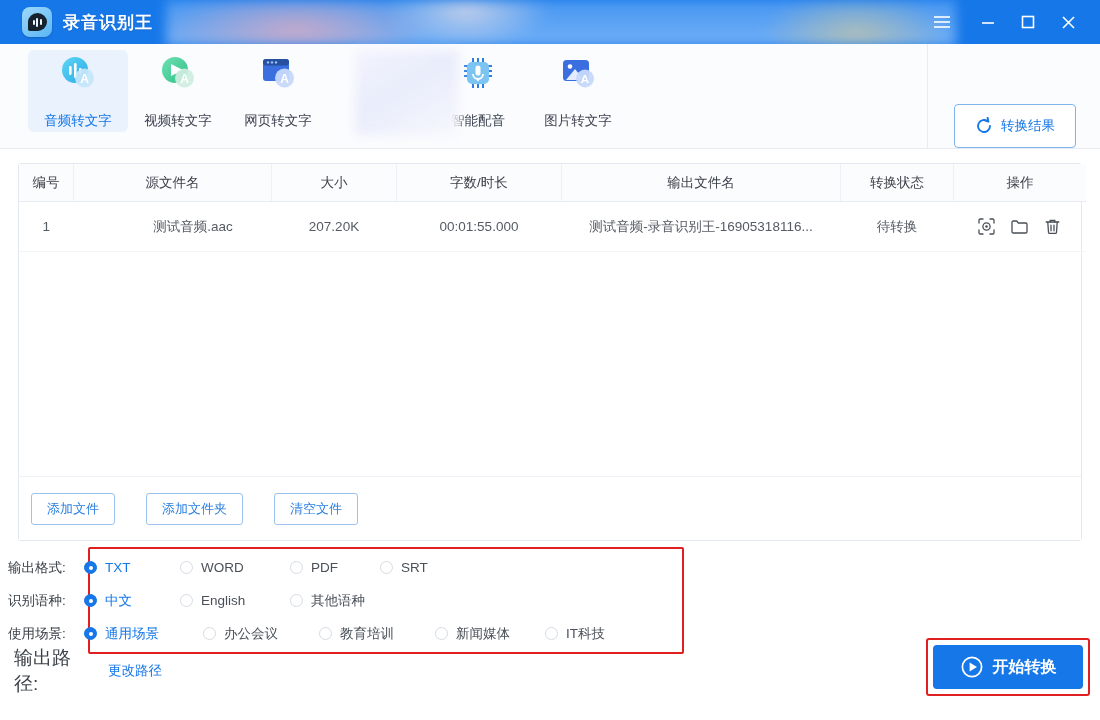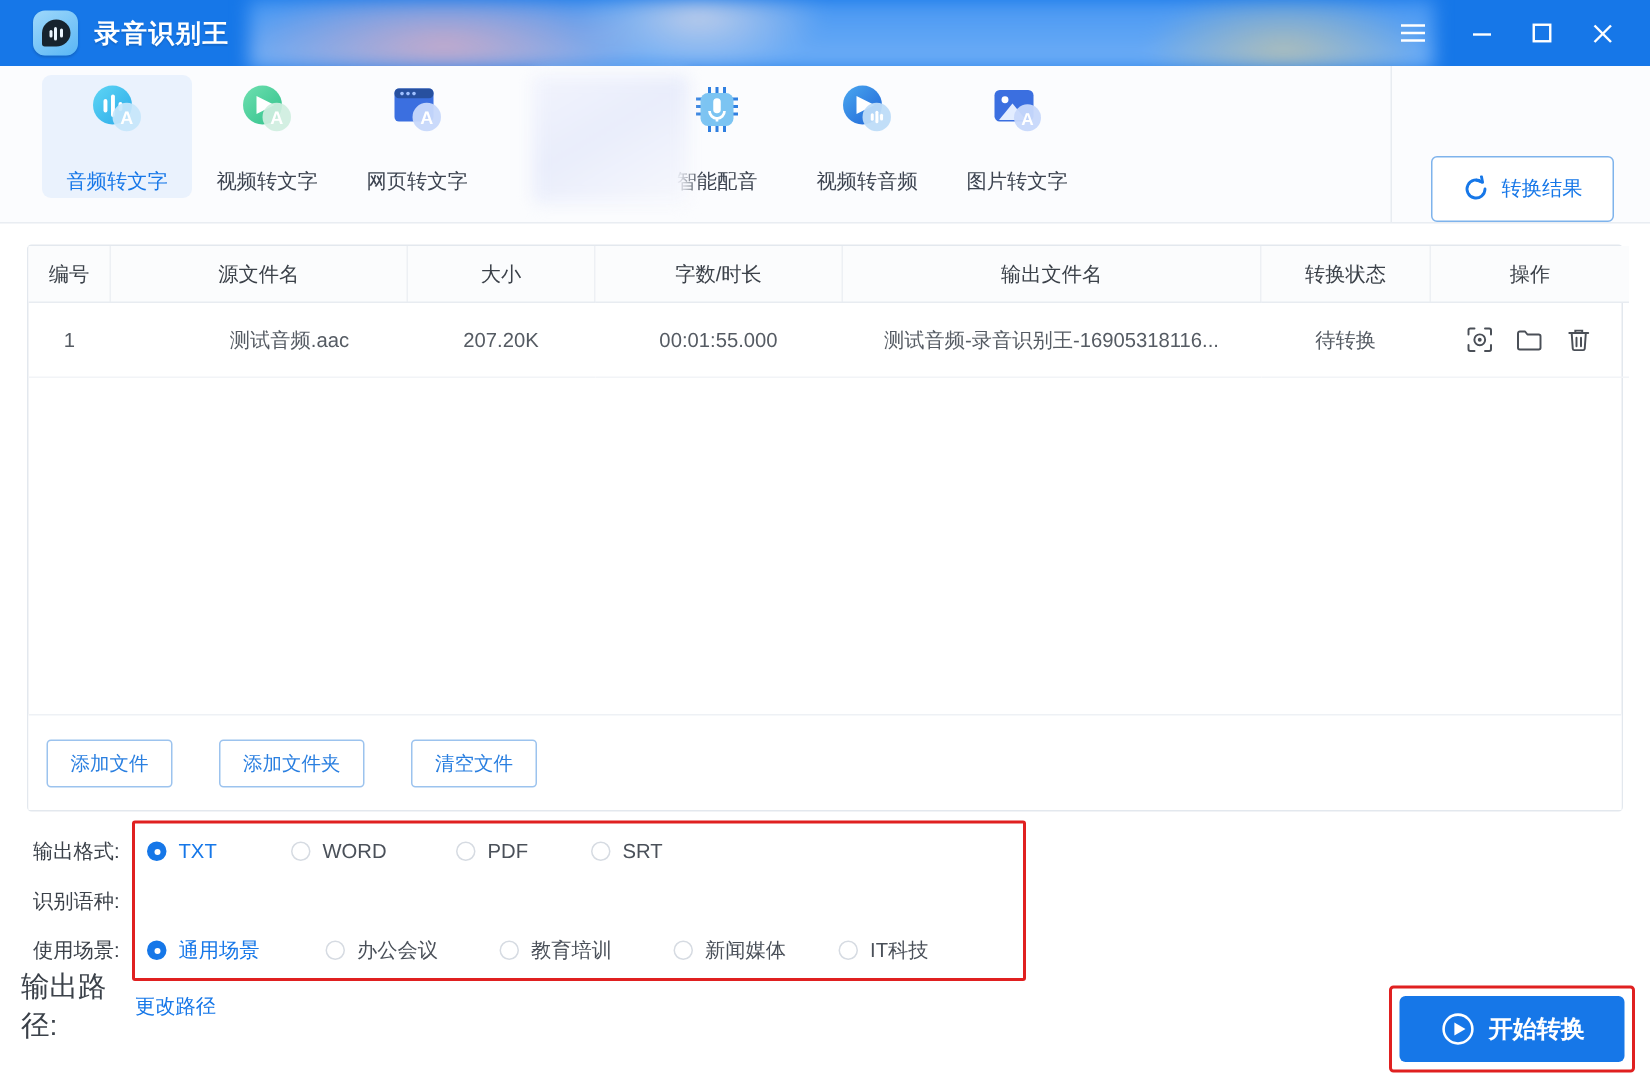--- a/index.html
+++ b/index.html
@@ -119,21 +119,21 @@
     position:absolute;left:0;right:0;bottom:0;height:64px;
     display:flex;align-items:center;gap:31px;padding-left:12px;
     border-top:1px solid #eef1f5;box-sizing:border-box;background:#fff;
   }
   .ghost-btn{
     height:30px;padding:0 15px;border:1px solid #9cc3ee;border-radius:3px;
     background:#fff;color:#2a7fe0;font-size:13px;display:flex;align-items:center;cursor:default;
   }
 
   
-  .options{position:relative;margin:10px 18px 0 0;padding-left:22px;}
+  .options{position:relative;margin:10px 18px 0 0;padding-left:8px;}
   .opt-row{display:flex;align-items:center;height:33px;}
   .opt-label{width:76px;font-size:13.5px;color:#3b4149;flex:none;}
   .opt-items{display:flex;align-items:center;}
   .radio{display:flex;align-items:center;cursor:default;}
   .rdot{
     width:13px;height:13px;border-radius:50%;border:1px solid #d6dbe2;background:#fff;
     box-sizing:border-box;position:relative;flex:none;
   }
   .radio.on .rdot{background:#1677e8;border-color:#1677e8;}
   .radio.on .rdot:after{
@@ -148,24 +148,24 @@
   }
 
   
   .pathrow{display:flex;align-items:center;height:34px;padding-left:14px;margin-top:4px;}
   .path-label{width:76px;font-size:19px;color:#3b4149;flex:none;}
   .path-input{
     width:355px;height:24px;background:#f2f4f7;border:none;border-radius:2px;
     font-size:12.5px;color:#6a7079;padding:0 10px;box-sizing:border-box;
     font-family:"Liberation Sans","DejaVu Sans",sans-serif;
   }
-  .path-link{font-size:13.5px;color:#1677e8;cursor:default;}
-
-  
-  .start-wrap{position:absolute;right:10px;bottom:5px;}
+  .path-link{margin-left:18px;font-size:13.5px;color:#1677e8;cursor:default;}
+
+  
+  .start-wrap{position:absolute;right:10px;bottom:24px;}
   .start-red{
     border:2px solid #e02020;border-radius:3px;padding:5px;
   }
   .start-btn{
     width:150px;height:44px;border-radius:4px;background:#1677e8;
     display:flex;align-items:center;justify-content:center;gap:9px;
     color:#fff;font-size:16px;font-weight:bold;cursor:default;
   }
   .start-btn svg{display:block;}
 </style>
@@ -298,41 +298,20 @@
             </g>
             <rect x="9" y="9" width="22" height="22" rx="5" fill="#7cc4f2"></rect>
             <rect x="17.5" y="12.5" width="5" height="10" rx="2.5" fill="#fff"></rect>
             <path d="M15 21a5 5 0 0 0 10 0" fill="none" stroke="#fff" stroke-width="1.8"></path>
             <line x1="20" y1="25" x2="20" y2="28" stroke="#fff" stroke-width="1.8"></line>
           </svg>
         </div>
         <div class="tb-label">智能配音</div>
       </div>
 
-      <div class="tb-item">
-        <div class="tb-icon">
-          <svg width="40" height="40" viewBox="0 0 40 40">
-            <defs>
-                <linearGradient id="g3" x1="0" y1="0" x2="1" y2="1">
-                  <stop offset="0" stop-color="#4aa8f0"></stop>
-                  <stop offset="1" stop-color="#1f63d6"></stop>
-                </linearGradient>
-              </defs>
-            <circle cx="17" cy="17" r="13" fill="url(#g3)"></circle>
-            <polygon points="13,11 25,17 13,23" fill="#fff"></polygon>
-            <circle cx="26.5" cy="25" r="9.5" fill="#bedcf8" opacity="0.95"></circle>
-            <g fill="#fff">
-                <rect x="22.5" y="22.5" width="2" height="5" rx="1"></rect>
-                <rect x="25.6" y="20.8" width="2" height="8.4" rx="1"></rect>
-                <rect x="28.7" y="22.8" width="2" height="4.5" rx="1"></rect>
-              </g>
-          </svg>
-        </div>
-        <div class="tb-label">视频转音频</div>
-      </div>
 
       <div class="tb-item">
         <div class="tb-icon">
           <svg width="40" height="40" viewBox="0 0 40 40">
             <rect x="5" y="7" width="26" height="21" rx="3.5" fill="#3b6fe0"></rect>
             <circle cx="12" cy="13.5" r="2.3" fill="#fff"></circle>
             <polygon points="8,27 17,16 26,27" fill="#e3edff"></polygon>
             <circle cx="27" cy="25.5" r="9" fill="#c7d8fb" opacity="0.95"></circle>
             <text x="27" y="30" font-size="11.5" font-family="Liberation Sans,sans-serif" font-weight="bold" fill="#fff" text-anchor="middle">A</text>
           </svg>
@@ -441,20 +420,34 @@
         </div>
         <div class="radio">
           <span class="rdot"></span>
           <span class="rlabel">SRT</span>
         </div>
       </div>
     </div>
 
     <div class="opt-row">
       <div class="opt-label">识别语种:</div>
+      <div class="opt-items">
+        <div class="radio on" style="width:96px">
+          <span class="rdot"></span>
+          <span class="rlabel">中文</span>
+        </div>
+        <div class="radio" style="width:110px">
+          <span class="rdot"></span>
+          <span class="rlabel">English</span>
+        </div>
+        <div class="radio">
+          <span class="rdot"></span>
+          <span class="rlabel">其他语种</span>
+        </div>
+      </div>
     </div>
 
     <div class="opt-row">
       <div class="opt-label">使用场景:</div>
       <div class="opt-items">
         <div class="radio on" style="width:119px">
           <span class="rdot"></span>
           <span class="rlabel">通用场景</span>
         </div>
         <div class="radio" style="width:116px">

